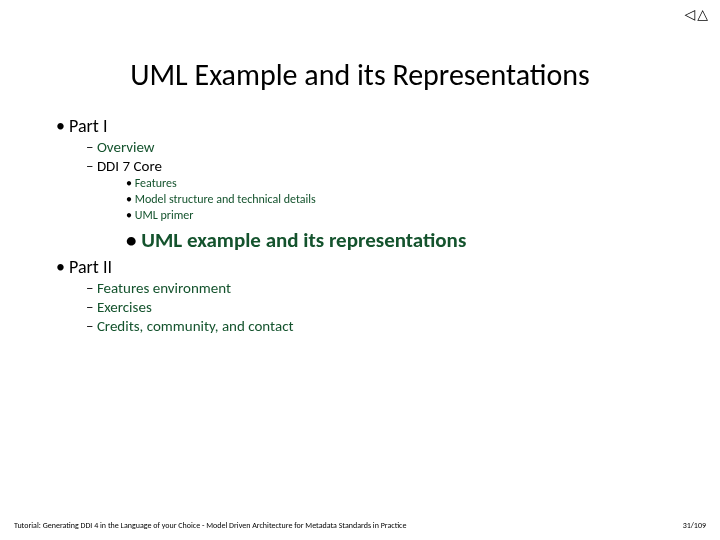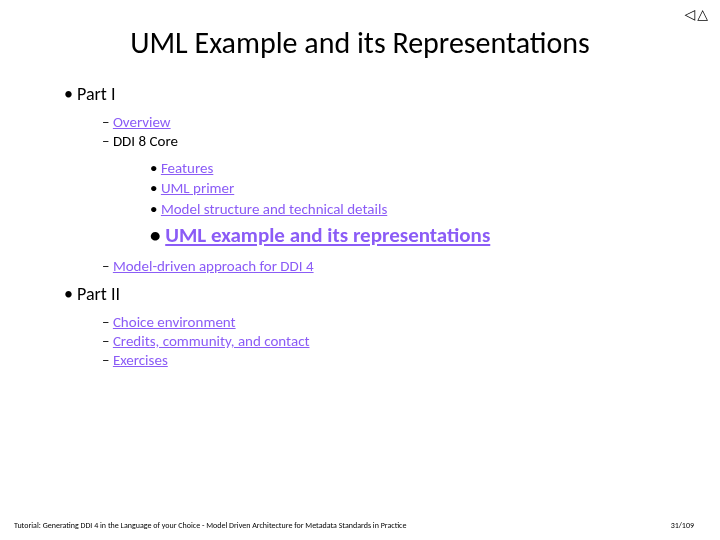--- a/index.html
+++ b/index.html
@@ -15,61 +15,61 @@
   }
   .nav-icons {
     position: absolute;
     top: 6px;
     right: 10px;
     font-size: 14px;
     letter-spacing: 2px;
     color: #000;
   }
   .slide {
-    padding: 18px 38px 0 38px;
+    padding: 50px 38px 0 38px;
   }
   .title {
     font-size: 30px;
     font-weight: 400;
     text-align: center;
     margin: 6px 0 22px 0;
   }
-  ul { margin: 8px; padding: 0; list-style-position: outside; }
+  ul { margin: 0; padding: 0; list-style-position: outside; }
   li { text-align: left; }
 
   
   ul.lvl1 { list-style: none; padding-left: 18px; }
   ul.lvl1 > li { font-size: 18px; margin-top: 2px; }
   ul.lvl1 > li::before { content: "• "; }
 
   
   ul.lvl2 { list-style: none; padding-left: 30px; }
   ul.lvl2 > li { font-size: 15px; margin-top: 1px; }
   ul.lvl2 > li::before { content: "–  "; }
 
   
   ul.lvl3 { list-style: none; padding-left: 40px; }
-  ul.lvl3 > li { font-size: 15px; line-height: 1.35; }
+  ul.lvl3 > li { font-size: 12px; line-height: 1.35; }
   ul.lvl3 > li::before { content: "•  "; }
 
   
   .current {
     font-size: 21px !important;
     font-weight: 700;
     margin-top: 2px;
   }
   .current::before { content: "• " !important; }
 
-  .link { text-decoration: underline; color: #8b5cf6; }
+  .link { color: #14532d; }
 
   .footer {
     position: absolute;
     bottom: 10px;
     left: 14px;
-    right: 26px;
+    right: 14px;
     font-size: 8px;
     color: #000;
     display: flex;
     justify-content: space-between;
     align-items: baseline;
   }
 </style>
 </head>
 <body>
 
@@ -78,37 +78,36 @@
 </div>
 
 <div class="slide">
   <div class="title">UML Example and its Representations</div>
 
   <ul class="lvl1">
     <li>
       <span>Part I</span>
       <ul class="lvl2">
         <li><span class="link">Overview</span></li>
-        <li><span>DDI 8 Core</span>
+        <li><span>DDI 7 Core</span>
           <ul class="lvl3">
             <li><span class="link">Features</span></li>
+            <li><span class="link">Model structure and technical details</span></li>
             <li><span class="link">UML primer</span></li>
-            <li><span class="link">Model structure and technical details</span></li>
             <li class="current"><span class="link">UML example and its representations</span></li>
           </ul>
         </li>
-        <li><span class="link">Model-driven approach for DDI 4</span></li>
       </ul>
     </li>
     <li>
       <span>Part II</span>
       <ul class="lvl2">
-        <li><span class="link">Choice environment</span></li>
+        <li><span class="link">Features environment</span></li>
+        <li><span class="link">Exercises</span></li>
         <li><span class="link">Credits, community, and contact</span></li>
-        <li><span class="link">Exercises</span></li>
       </ul>
     </li>
   </ul>
 </div>
 
 <div class="footer">
   <span>Tutorial: Generating DDI 4 in the Language of your Choice -  Model Driven Architecture for Metadata Standards in Practice</span>
   <span>31/109</span>
 </div>
 

